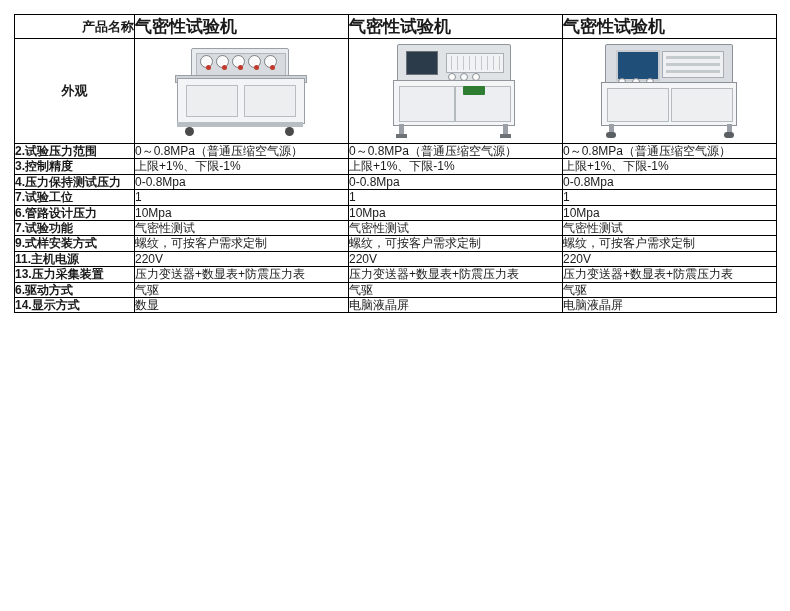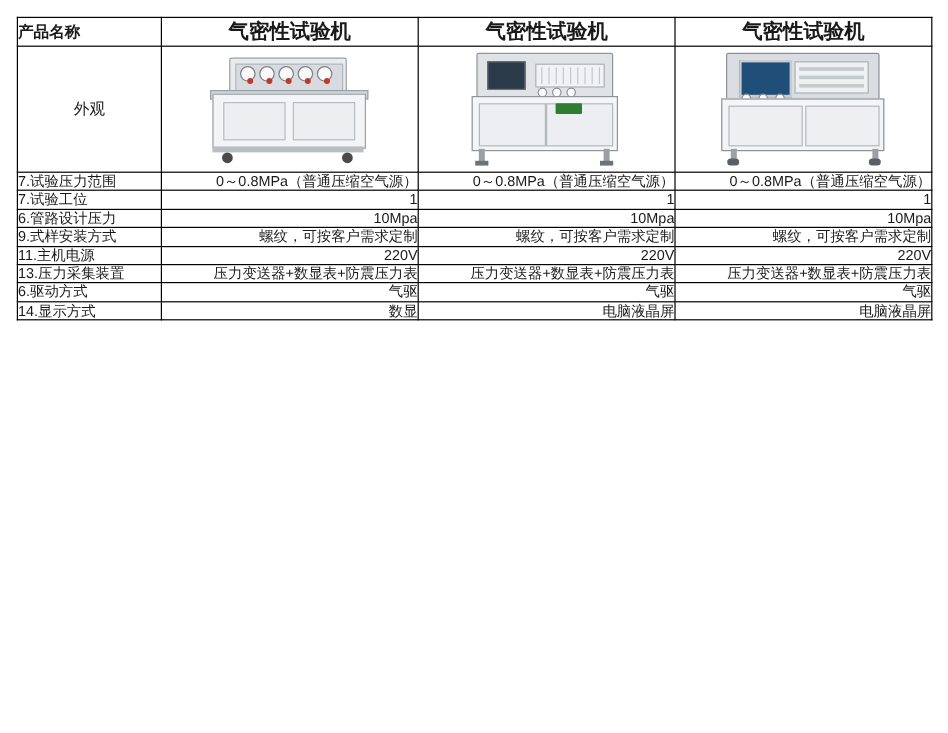--- a/index.html
+++ b/index.html
@@ -24,44 +24,44 @@
     padding: 0;
     vertical-align: middle;
   }
   .col-label { width: 120px; }
   .col-prod  { width: 214px; }
 
   .hdr-label {
     font-size: 13px;
     font-weight: bold;
     padding: 12px 8px;
-    text-align: left;
+    text-align: right;
     margin-top: 32px;
   }
   .hdr-prod {
     font-size: 17px;
     font-weight: bold;
-    text-align: center;
+    text-align: left;
     padding: 12px 4px;
     font-family: Liberation Mono, monospace;
   }
   .row-label {
     font-size: 12px;
-    font-weight: normal;
+    font-weight: bold;
     padding: 6px 6px;
     text-align: left;
     line-height: 1.2;
   }
   .row-label.center-strong {
     text-align: center;
     font-size: 13px;
   }
   .cell-val {
     font-size: 12px;
-    text-align: right;
+    text-align: left;
     padding: 6px 4px;
     line-height: 1.2;
     margin-left: 30px;
   }
   .img-cell {
     height: 104px;
     text-align: center;
     padding: 3px 0;
   }
 
@@ -283,38 +283,56 @@
           </div>
           <div class="mC-leg" style="left:24px"></div>
           <div class="mC-leg" style="left:142px"></div>
           <div class="mC-wheel" style="left:21px"></div>
           <div class="mC-wheel" style="left:139px"></div>
         </div>
       </td>
     </tr>
 
     <tr>
-      <td class="row-label">7.试验压力范围</td>
+      <td class="row-label">2.试验压力范围</td>
       <td class="cell-val">0～0.8MPa（普通压缩空气源）</td>
       <td class="cell-val">0～0.8MPa（普通压缩空气源）</td>
       <td class="cell-val">0～0.8MPa（普通压缩空气源）</td>
+    </tr>
+    <tr>
+      <td class="row-label">3.控制精度</td>
+      <td class="cell-val">上限+1%、下限-1%</td>
+      <td class="cell-val">上限+1%、下限-1%</td>
+      <td class="cell-val">上限+1%、下限-1%</td>
+    </tr>
+    <tr>
+      <td class="row-label">4.压力保持测试压力</td>
+      <td class="cell-val">0-0.8Mpa</td>
+      <td class="cell-val">0-0.8Mpa</td>
+      <td class="cell-val">0-0.8Mpa</td>
     </tr>
     <tr>
       <td class="row-label">7.试验工位</td>
       <td class="cell-val">1</td>
       <td class="cell-val">1</td>
       <td class="cell-val">1</td>
     </tr>
     <tr>
       <td class="row-label">6.管路设计压力</td>
       <td class="cell-val">10Mpa</td>
       <td class="cell-val">10Mpa</td>
       <td class="cell-val">10Mpa</td>
     </tr>
     <tr>
+      <td class="row-label">7.试验功能</td>
+      <td class="cell-val">气密性测试</td>
+      <td class="cell-val">气密性测试</td>
+      <td class="cell-val">气密性测试</td>
+    </tr>
+    <tr>
       <td class="row-label">9.式样安装方式</td>
       <td class="cell-val">螺纹，可按客户需求定制</td>
       <td class="cell-val">螺纹，可按客户需求定制</td>
       <td class="cell-val">螺纹，可按客户需求定制</td>
     </tr>
     <tr>
       <td class="row-label">11.主机电源</td>
       <td class="cell-val">220V</td>
       <td class="cell-val">220V</td>
       <td class="cell-val">220V</td>

